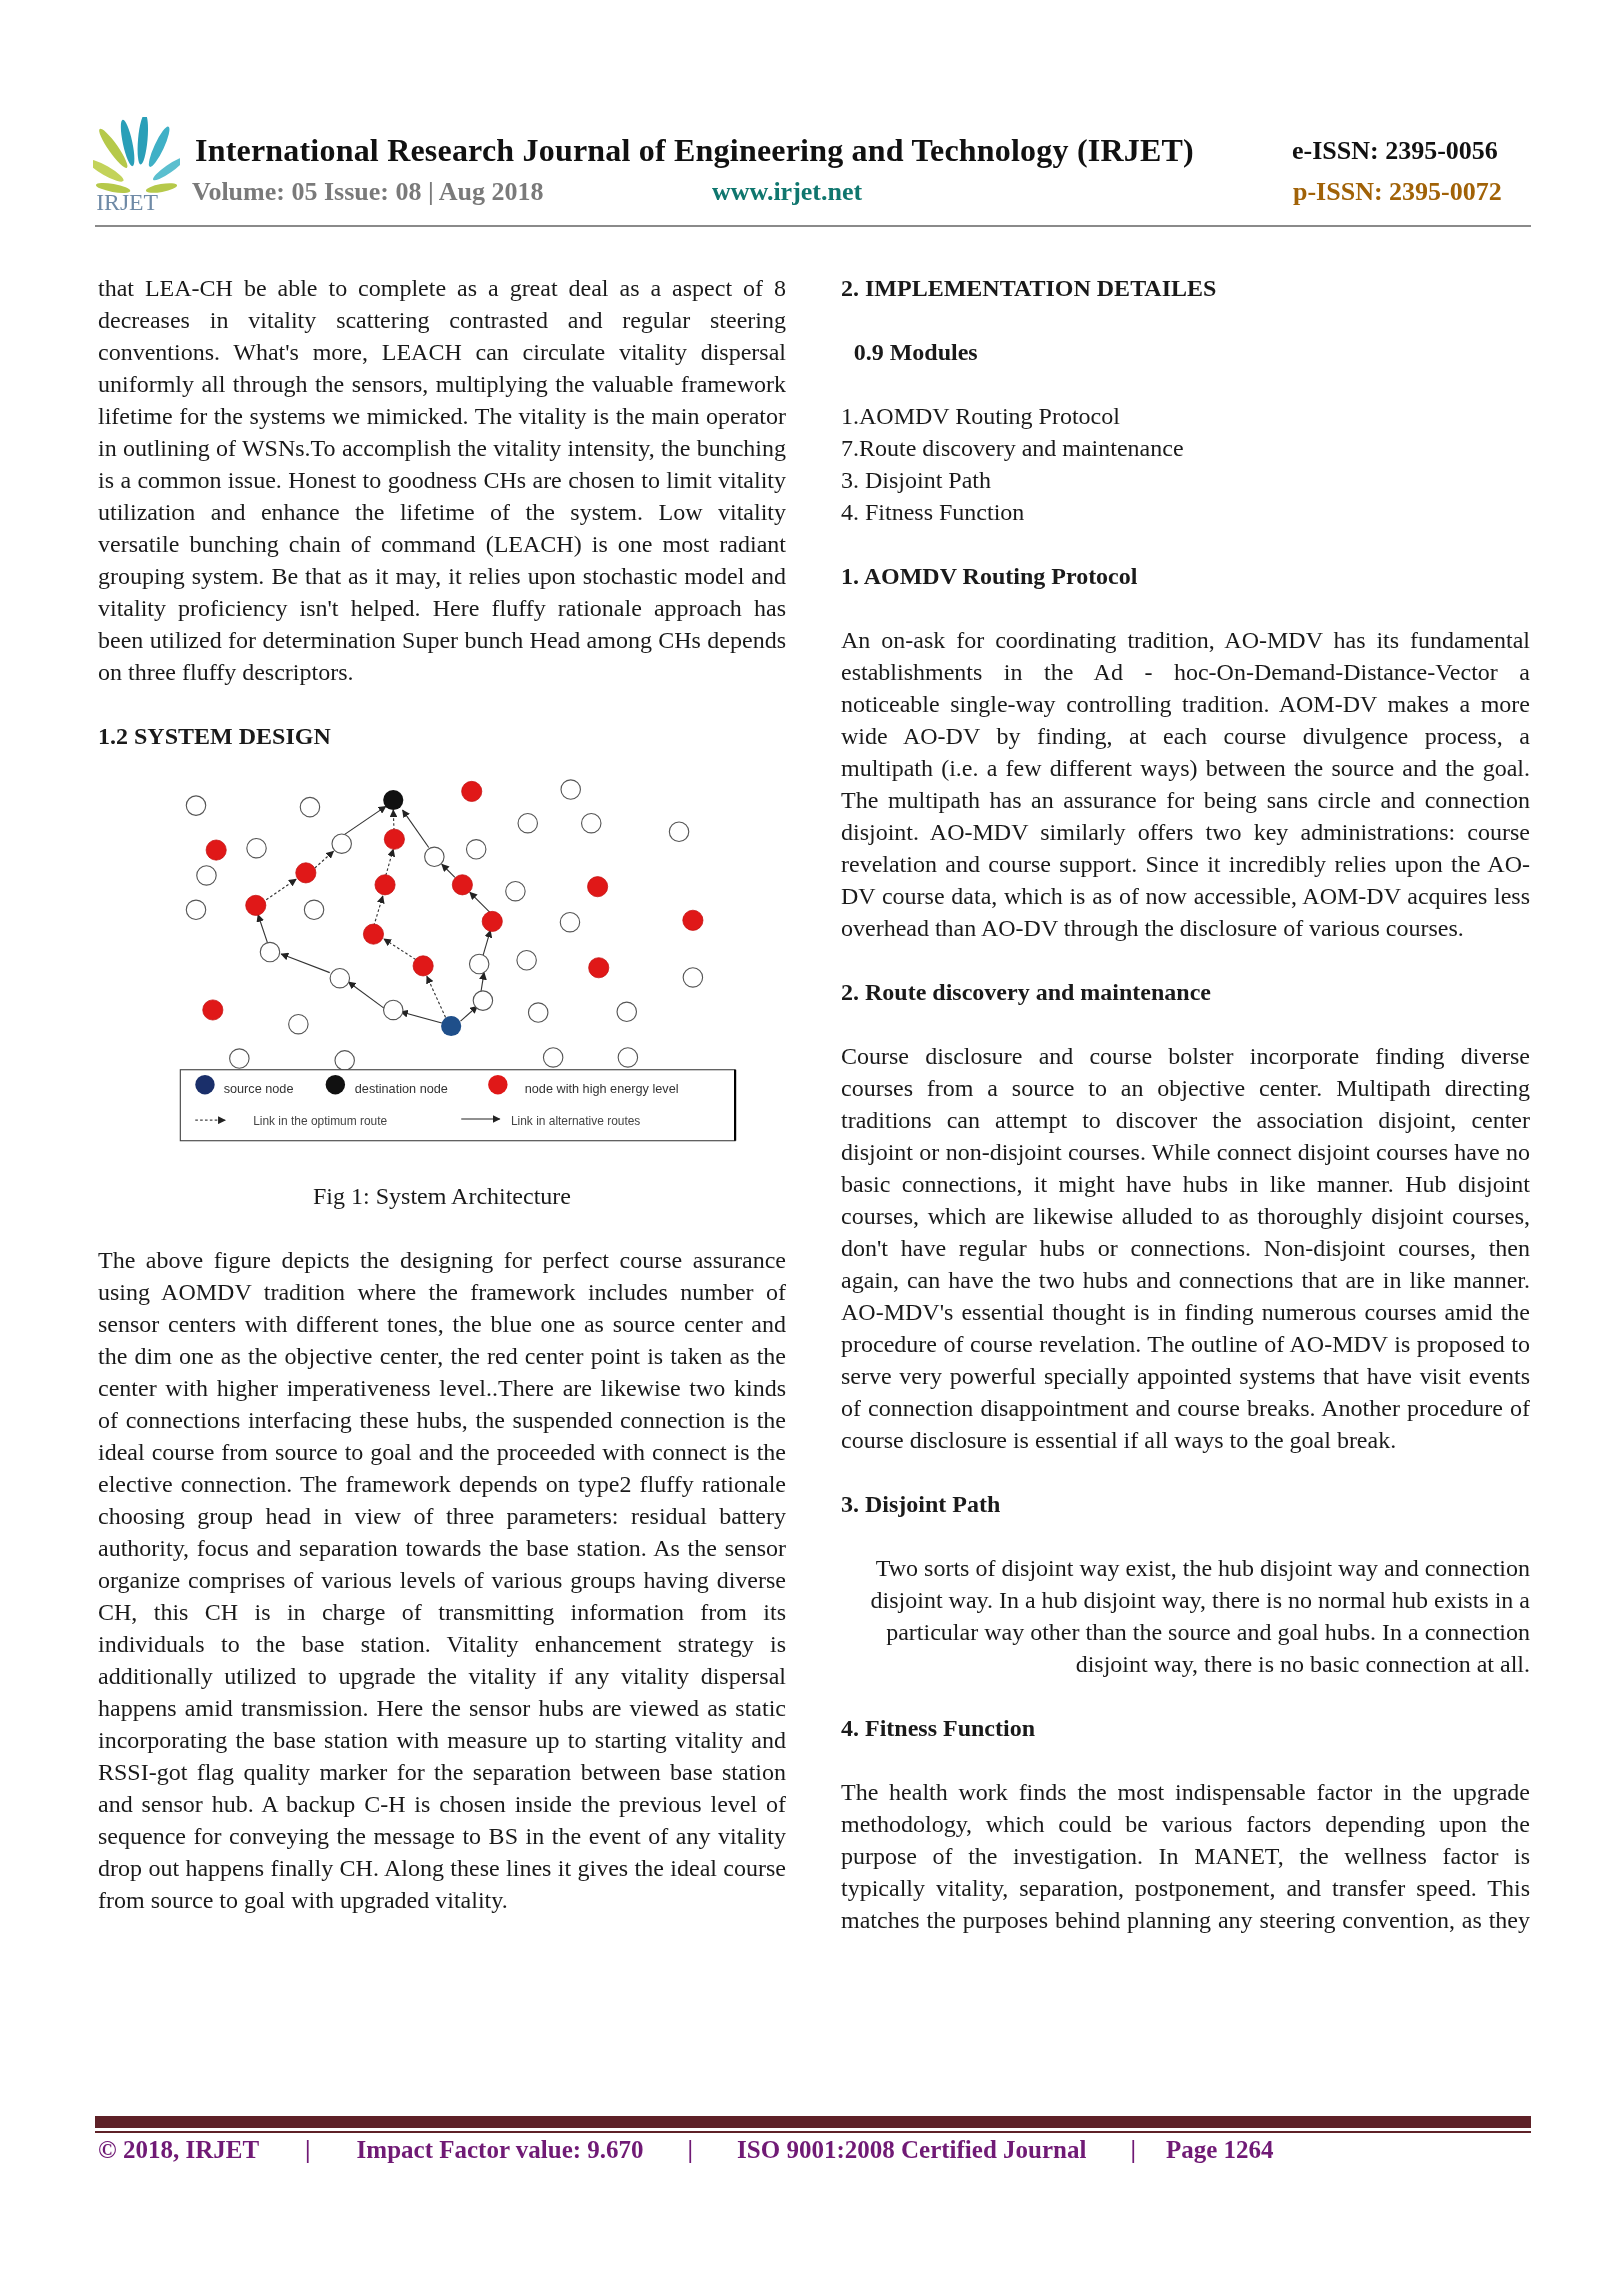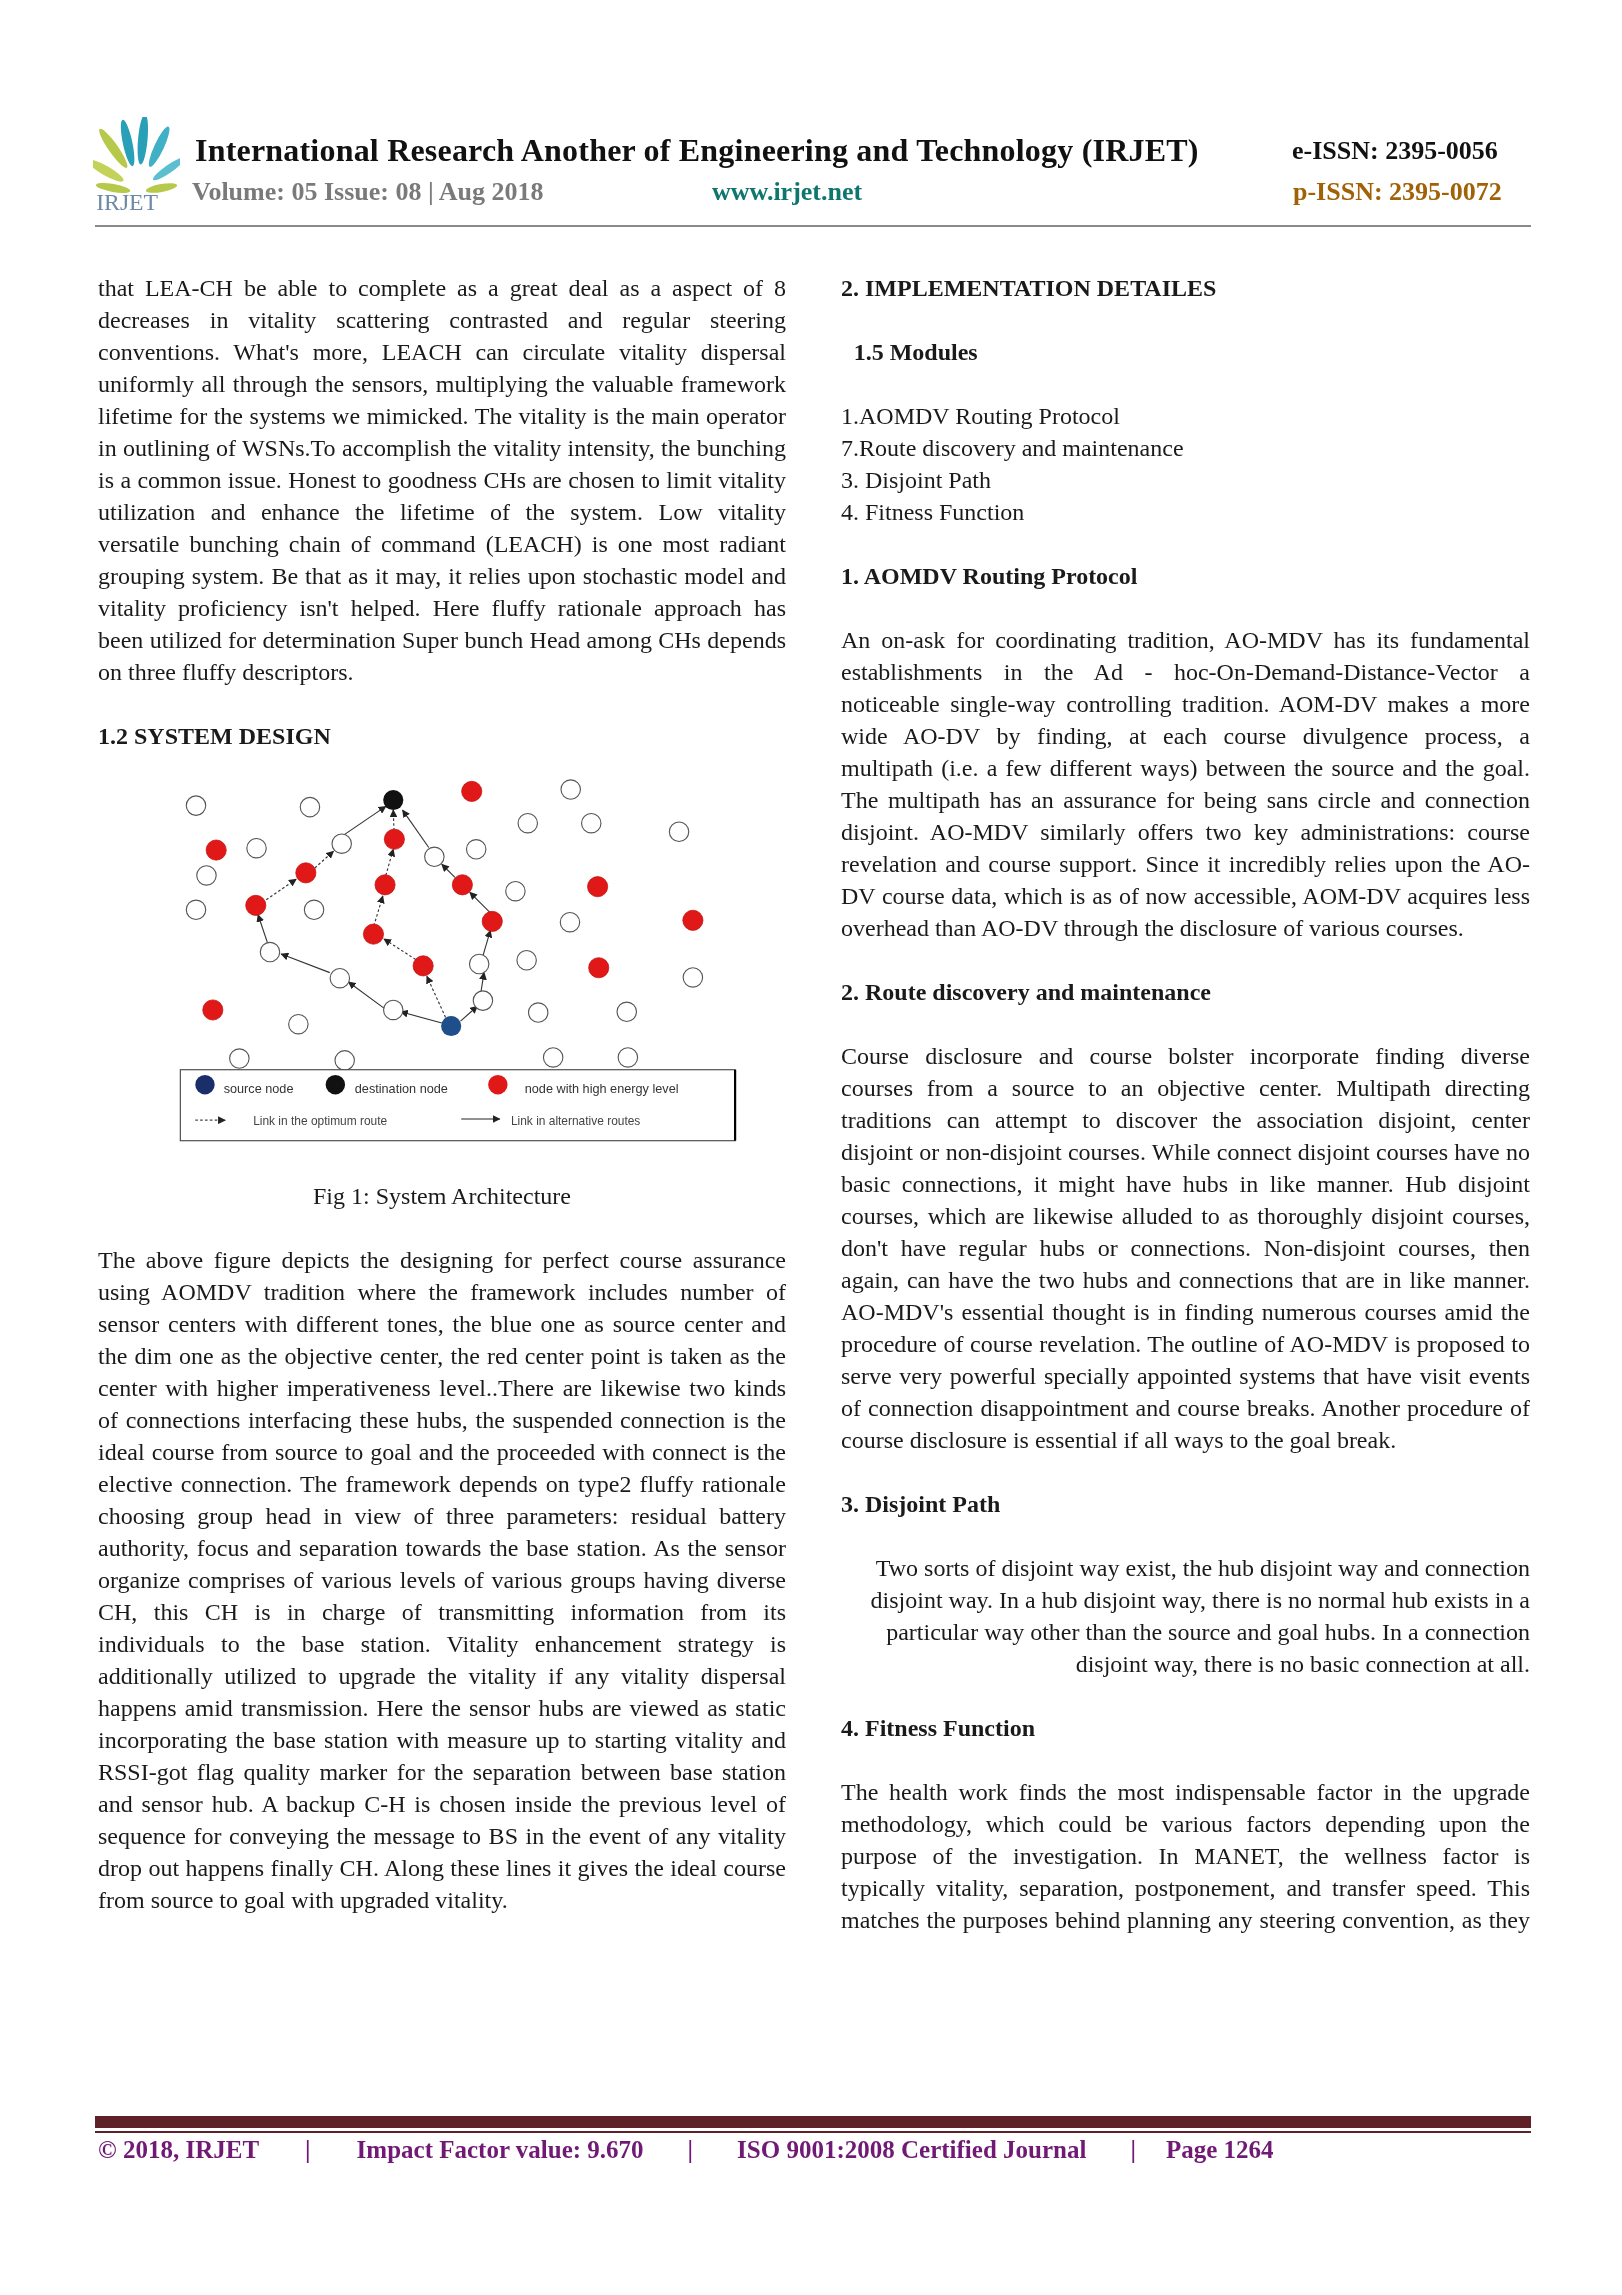--- a/index.html
+++ b/index.html
@@ -48,21 +48,21 @@
       <ellipse cx="60" cy="28" rx="6" ry="32" fill="#2a9fb8" transform="rotate(5 60 62)"></ellipse>
       <ellipse cx="72" cy="34" rx="6" ry="28" fill="#3fb0c6" transform="rotate(25 70 62)"></ellipse>
       <ellipse cx="30" cy="48" rx="6" ry="26" fill="#c3d35a" transform="rotate(-60 40 70)"></ellipse>
       <ellipse cx="82" cy="48" rx="5" ry="24" fill="#5bbfcf" transform="rotate(55 72 70)"></ellipse>
       <ellipse cx="24" cy="64" rx="5" ry="22" fill="#b6c94a" transform="rotate(-80 40 76)"></ellipse>
       <ellipse cx="88" cy="64" rx="5" ry="20" fill="#b6c94a" transform="rotate(80 72 76)"></ellipse>
     </g>
     <text x="4" y="118" font-family="Liberation Serif, serif" font-size="30" fill="#6f8aa6">IRJET</text>
   </svg>
 </div>
-<div id="journal-title" class="abs">International Research Another of Engineering and Technology (IRJET)</div>
+<div id="journal-title" class="abs">International Research Journal of Engineering and Technology (IRJET)</div>
 <div id="eissn" class="abs">e-ISSN: 2395-0056</div>
 <div id="volume" class="abs">Volume: 05 Issue: 08 | Aug 2018</div>
 <div id="website" class="abs">www.irjet.net</div>
 <div id="pissn" class="abs">p-ISSN: 2395-0072</div>
 <div id="header-rule" class="abs"></div>
 
 <div id="left-col" class="col">
   <p class="para">that LEA-CH be able to complete as a great deal as a aspect of 8 decreases in vitality scattering contrasted and regular steering conventions. What's more, LEACH can circulate vitality dispersal uniformly all through the sensors, multiplying the valuable framework lifetime for the systems we mimicked. The vitality is the main operator in outlining of WSNs.To accomplish the vitality intensity, the bunching is a common issue. Honest to goodness CHs are chosen to limit vitality utilization and enhance the lifetime of the system. Low vitality versatile bunching chain of command (LEACH) is one most radiant grouping system. Be that as it may, it relies upon stochastic model and vitality proficiency isn't helped. Here fluffy rationale approach has been utilized for determination Super bunch Head among CHs depends on three fluffy descriptors.</p>
   <div class="gap"></div>
   <p class="h">1.2 SYSTEM DESIGN</p>
@@ -168,21 +168,21 @@
     </svg>
   </div>
   <p id="caption">Fig 1: System Architecture</p>
   <div class="gap"></div>
   <p class="para">The above figure depicts the designing for perfect course assurance using AOMDV tradition where the framework includes number of sensor centers with different tones, the blue one as source center and the dim one as the objective center, the red center point is taken as the center with higher imperativeness level..There are likewise two kinds of connections interfacing these hubs, the suspended connection is the ideal course from source to goal and the proceeded with connect is the elective connection. The framework depends on type2 fluffy rationale choosing group head in view of three parameters: residual battery authority, focus and separation towards the base station. As the sensor organize comprises of various levels of various groups having diverse CH, this CH is in charge of transmitting information from its individuals to the base station. Vitality enhancement strategy is additionally utilized to upgrade the vitality if any vitality dispersal happens amid transmission. Here the sensor hubs are viewed as static incorporating the base station with measure up to starting vitality and RSSI-got flag quality marker for the separation between base station and sensor hub. A backup C-H is chosen inside the previous level of sequence for conveying the message to BS in the event of any vitality drop out happens finally CH. Along these lines it gives the ideal course from source to goal with upgraded vitality.</p>
 </div>
 
 <div id="right-col" class="col">
   <p class="h">2. IMPLEMENTATION DETAILES</p>
   <div class="gap"></div>
-  <p class="h" style="padding-left:12.7px">1.5 Modules</p>
+  <p class="h" style="padding-left:12.7px">0.9 Modules</p>
   <div class="gap"></div>
   <p class="list-item">1.AOMDV Routing Protocol</p>
   <p class="list-item">7.Route discovery and maintenance</p>
   <p class="list-item">3. Disjoint Path</p>
   <p class="list-item">4. Fitness Function</p>
   <div class="gap"></div>
 
   <p class="h">1. AOMDV Routing Protocol</p>
   <div class="gap"></div>
   <p class="para">An on-ask for coordinating tradition, AO-MDV has its fundamental establishments in the Ad - hoc-On-Demand-Distance-Vector a noticeable single-way controlling tradition. AOM-DV makes a more wide AO-DV by finding, at each course divulgence process, a multipath (i.e. a few different ways) between the source and the goal. The multipath has an assurance for being sans circle and connection disjoint. AO-MDV similarly offers two key administrations: course revelation and course support. Since it incredibly relies upon the AO-DV course data, which is as of now accessible, AOM-DV acquires less overhead than AO-DV through the disclosure of various courses.</p>

